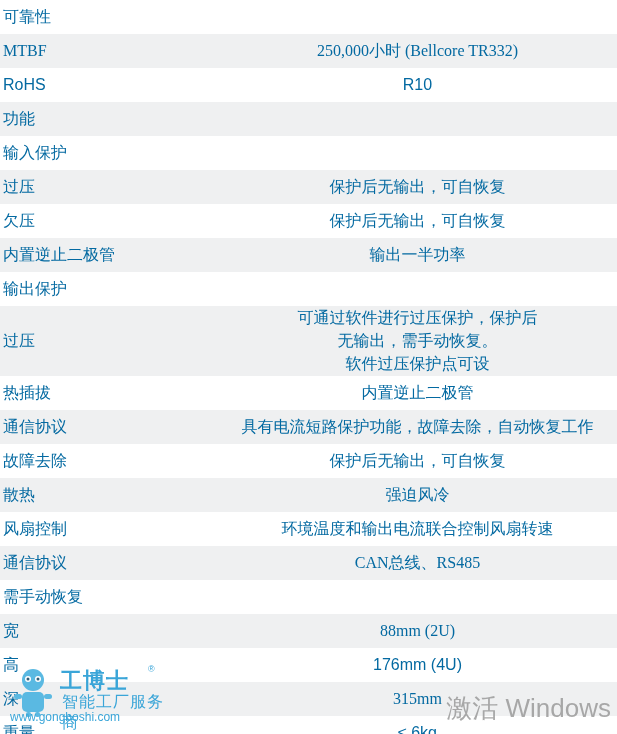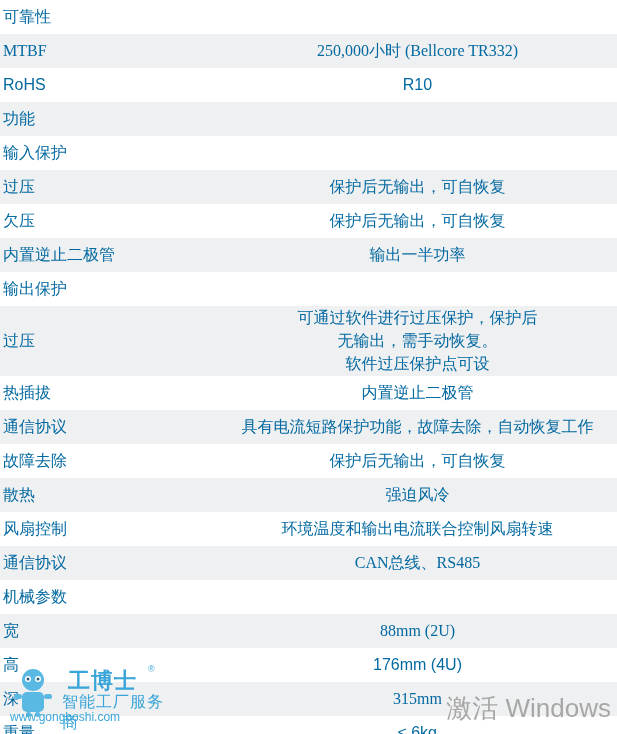--- a/index.html
+++ b/index.html
@@ -66,21 +66,21 @@
   }
   .wm-mascot {
     position: absolute;
     left: 2px;
     top: 4px;
     width: 46px;
     height: 52px;
   }
   .wm-text {
     position: absolute;
-    left: 60px;
+    left: 52px;
     top: 4px;
     font-size: 22px;
     font-weight: bold;
     color: #3aa5d8;
     letter-spacing: 1px;
   }
   .wm-reg {
     position: absolute;
     left: 140px;
     top: 2px;
@@ -180,21 +180,21 @@
       </tr>
       <tr class="plain">
         <td class="col-label">风扇控制</td>
         <td class="col-value">环境温度和输出电流联合控制风扇转速</td>
       </tr>
       <tr class="shade">
         <td class="col-label">通信协议</td>
         <td class="col-value">CAN总线、RS485</td>
       </tr>
       <tr class="plain">
-        <td class="col-label">机械参数</td>
+        <td class="col-label">需手动恢复</td>
         <td class="col-value"></td>
       </tr>
       <tr class="shade">
         <td class="col-label">宽</td>
         <td class="col-value">88mm (2U)</td>
       </tr>
       <tr class="plain">
         <td class="col-label">高</td>
         <td class="col-value">176mm (4U)</td>
       </tr>

